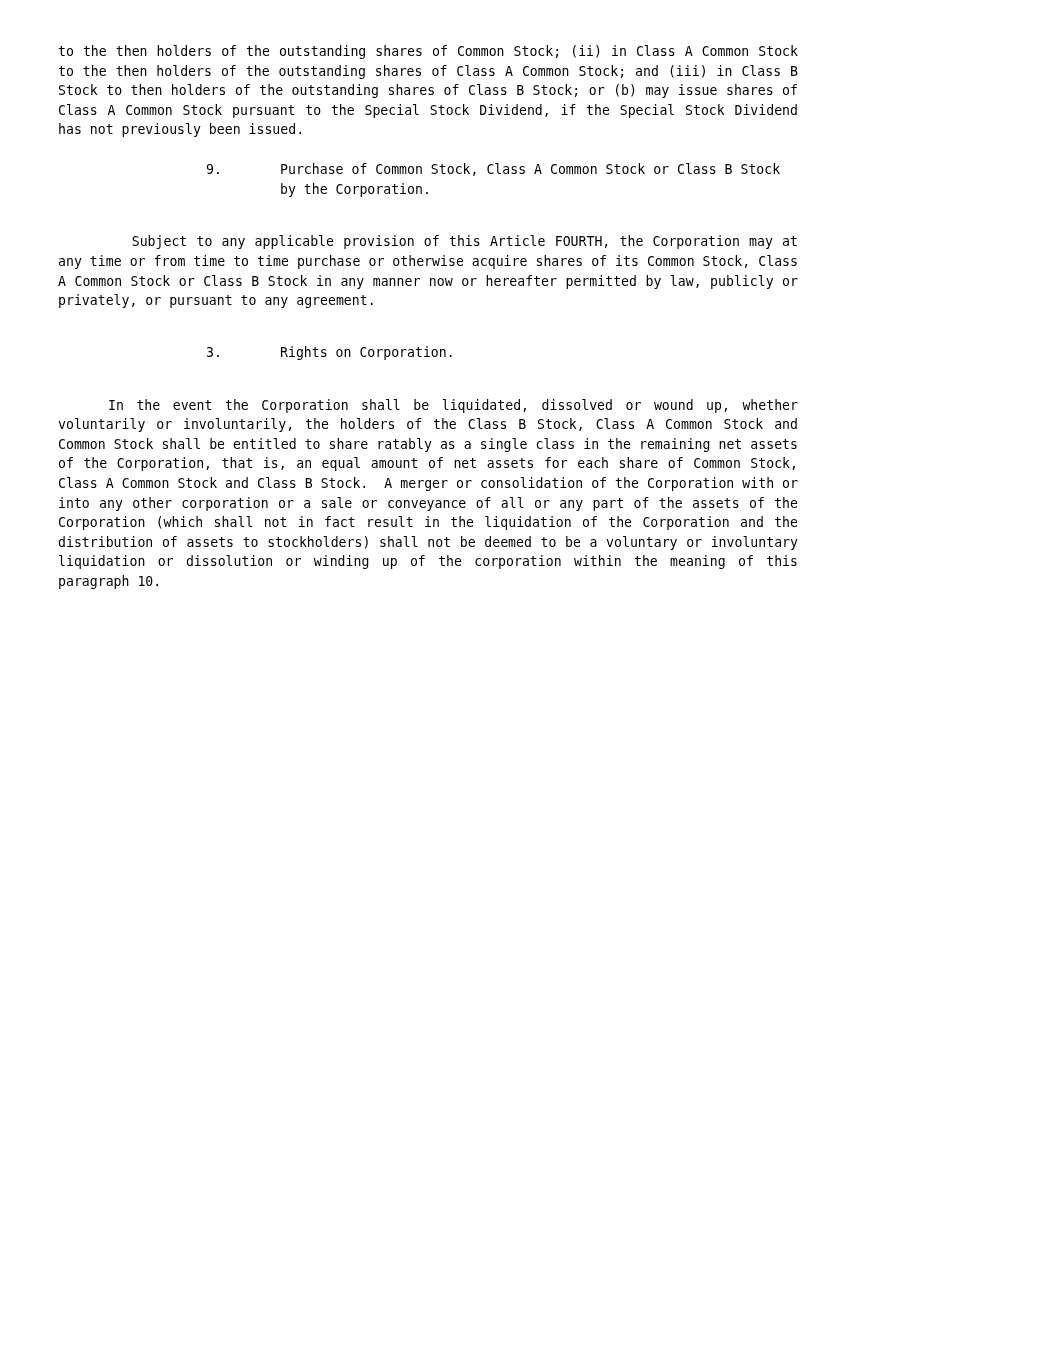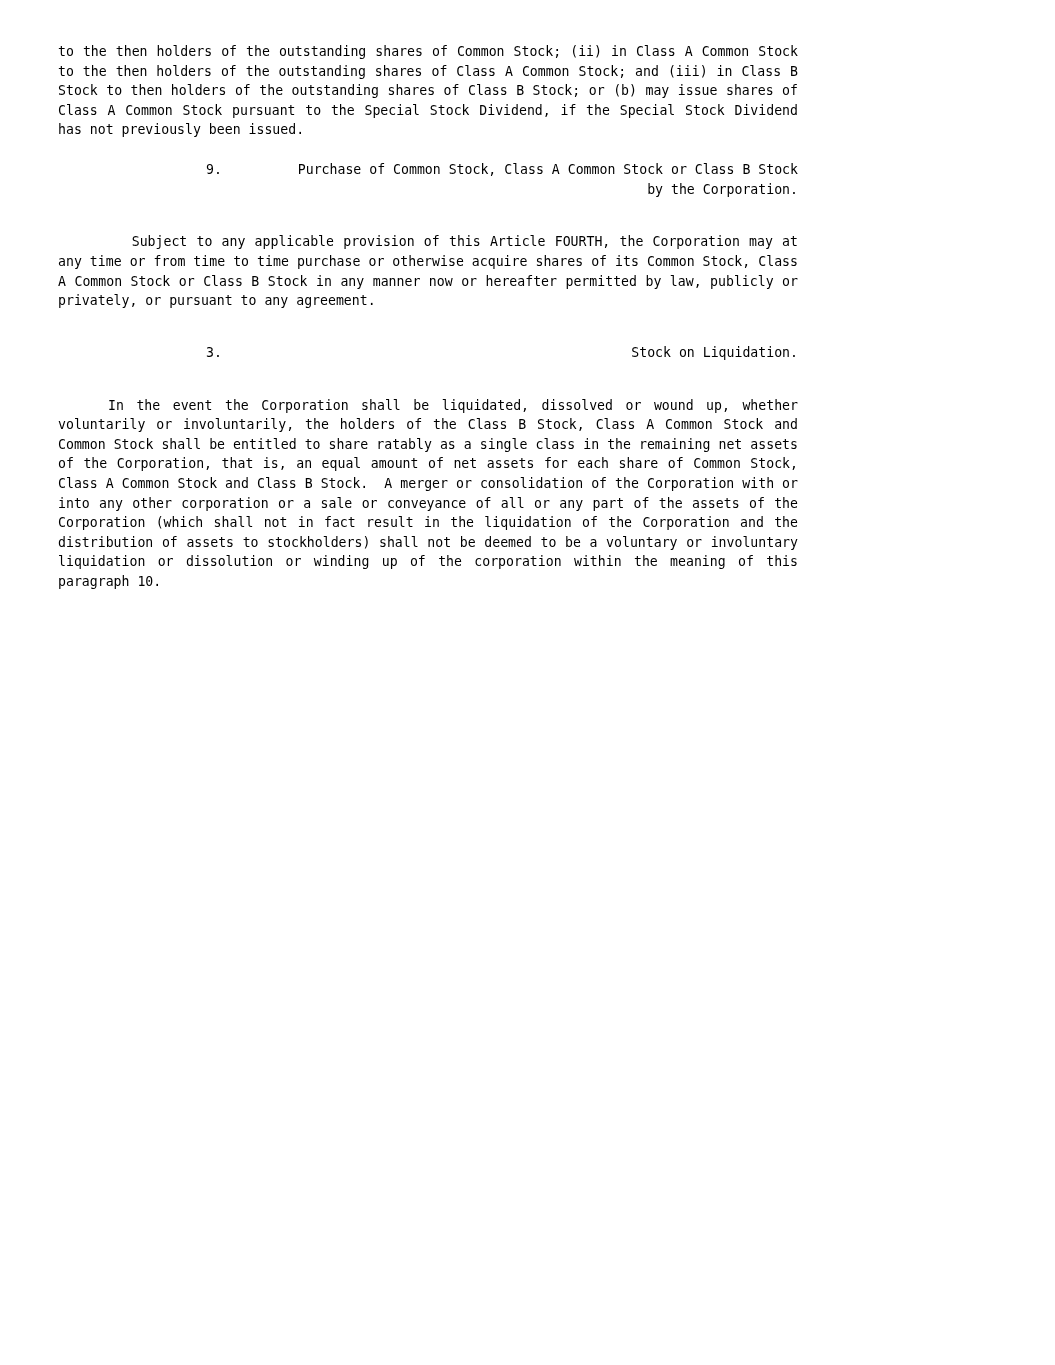--- a/index.html
+++ b/index.html
@@ -38,21 +38,20 @@
     margin-left: 148px;
   }
   .numbered .num {
     width: 74px;
     flex: 0 0 74px;
     white-space: pre;
   }
   .numbered .heading {
     flex: 1 1 auto;
     white-space: pre-wrap;
-    text-align: right;
   }
   .indent-para {
     text-align: justify;
     white-space: pre-wrap;
     text-indent: 0;
   }
 </style>
 </head>
 <body>
 
@@ -69,21 +68,21 @@
     </div>
 
     <div class="gap-md"></div>
 
     <p class="indent-para">        Subject to any applicable provision of this Article FOURTH, the Corporation may at any time or from time to time purchase or otherwise acquire shares of its Common Stock, Class A Common Stock or Class B Stock in any manner now or hereafter permitted by law, publicly or privately, or pursuant to any agreement.</p>
 
     <div class="gap-sm"></div>
 
     <div class="numbered">
       <span class="num">3.</span>
-      <span class="heading">Stock on Liquidation.</span>
+      <span class="heading">Rights on Corporation.</span>
     </div>
 
     <div class="gap-md"></div>
 
     <p class="indent-para">    In the event the Corporation shall be liquidated, dissolved or wound up, whether voluntarily or involuntarily, the holders of the Class B Stock, Class A Common Stock and Common Stock shall be entitled to share ratably as a single class in the remaining net assets of the Corporation, that is, an equal amount of net assets for each share of Common Stock, Class A Common Stock and Class B Stock.  A merger or consolidation of the Corporation with or into any other corporation or a sale or conveyance of all or any part of the assets of the Corporation (which shall not in fact result in the liquidation of the Corporation and the distribution of assets to stockholders) shall not be deemed to be a voluntary or involuntary liquidation or dissolution or winding up of the corporation within the meaning of this paragraph 10.</p>
 
   </div>
 </div>
 
 </body></html>

